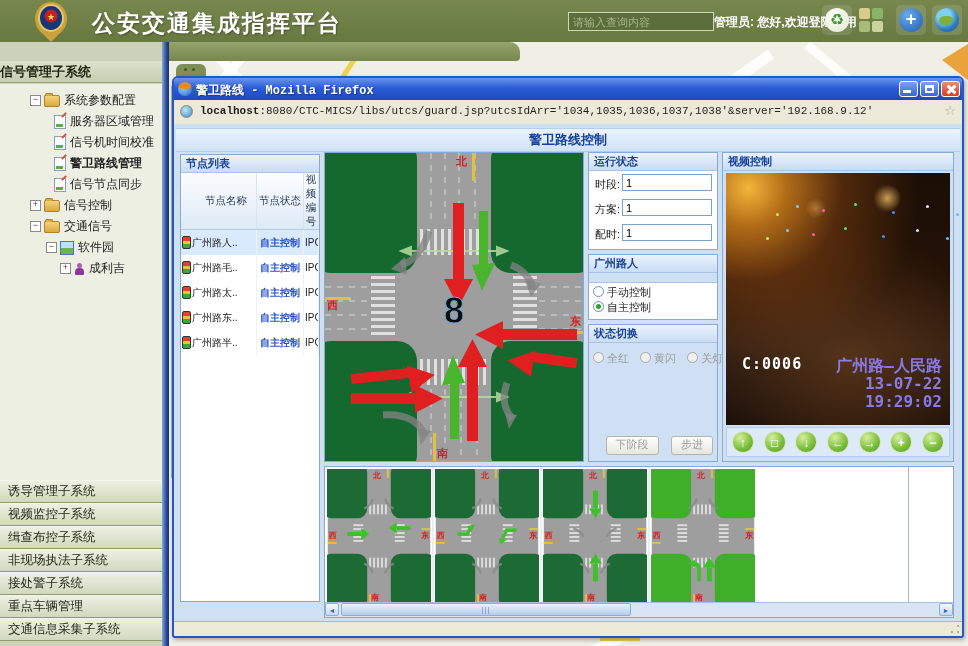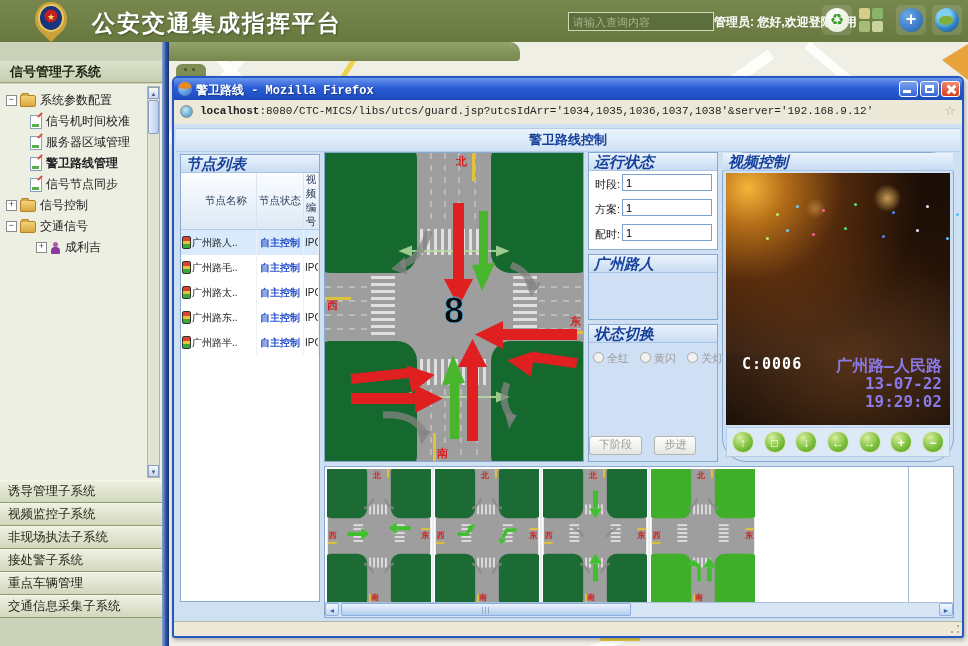--- a/index.html
+++ b/index.html
@@ -23,22 +23,22 @@
   #btn-recycle .inner{background:radial-gradient(circle at 40% 35%,#ffffff,#dfe9cc);color:#3f9a2e;font-size:16px;line-height:24px;text-align:center;font-weight:bold;}
   #btn-grid{background:transparent;}
   .gridsq{position:absolute;width:11px;height:11px;border-radius:2px;}
   #btn-add .inner{background:radial-gradient(circle at 35% 30%,#6aa9e8,#1f5fae);color:#fff;font-size:18px;line-height:22px;text-align:center;font-weight:bold;}
   #btn-globe .inner{background:radial-gradient(circle at 38% 32%,#7fd0f0 0 30%,#2f7fc0 60%,#174f86);overflow:hidden;}
   #btn-globe .land{position:absolute;left:4px;top:8px;width:14px;height:9px;background:#7fae3a;border-radius:50% 40% 60% 50%;}
 
   
   #oliveband{position:absolute;left:0;top:42px;width:520px;height:19px;background:linear-gradient(#93a36b,#77874e);border-radius:0 10px 4px 0;z-index:3;}
   #sidebar{position:absolute;left:0;top:42px;width:162px;height:604px;background:#ccd2ba;z-index:4;}
-  #sbheader{position:absolute;left:0;top:19px;width:162px;height:22px;line-height:22px;background:linear-gradient(#dde2cc,#c6cdb0);border-bottom:1px solid #9aa878;font-size:13px;font-weight:bold;color:#1d2412;padding-left:10px;box-sizing:border-box;}
-  #treepanel{position:absolute;left:0;top:42px;width:162px;height:396px;background:#edefe3;}
+  #sbheader{position:absolute;left:0;top:19px;width:162px;height:22px;line-height:22px;background:linear-gradient(#dde2cc,#c6cdb0);border-bottom:1px solid #9aa878;font-size:13px;font-weight:bold;color:#1d2412;padding-left:0;box-sizing:border-box;}
+  #treepanel{position:absolute;left:0;top:42px;width:162px;height:396px;background:#edefe3;padding-left:24px;}
   .trow{position:relative;height:21px;line-height:21px;font-size:12px;color:#222;white-space:nowrap;cursor:default;}
   .trow .exp{display:inline-block;width:9px;height:9px;line-height:7px;text-align:center;font-size:9px;color:#444;background:#fff;border:1px solid #8a8a8a;vertical-align:middle;margin-right:3px;box-sizing:content-box;}
   .folder{display:inline-block;width:14px;height:10px;background:linear-gradient(#f4d179,#daa93f);border:1px solid #b0832a;border-radius:1px 2px 2px 1px;vertical-align:middle;margin-right:4px;position:relative;}
   .folder::before{content:'';position:absolute;left:0;top:-3px;width:6px;height:2px;background:#daa93f;border:1px solid #b0832a;border-bottom:none;border-radius:2px 2px 0 0;}
   .pageic{display:inline-block;width:10px;height:12px;background:#fff;border:1px solid #8aa0b8;vertical-align:middle;margin-right:4px;position:relative;}
   .pageic::before{content:'';position:absolute;left:1px;bottom:1px;width:7px;height:3px;background:#56b04a;}
   .pageic::after{content:'';position:absolute;right:-2px;top:-2px;width:6px;height:2px;background:#d84a3a;transform:rotate(-45deg);}
   .appic{display:inline-block;width:12px;height:12px;background:linear-gradient(#bfe0f4 50%,#6db44e 50%);border:1px solid #4a7ab0;vertical-align:middle;margin-right:4px;}
   .useric{display:inline-block;width:11px;height:12px;position:relative;vertical-align:middle;margin-right:4px;}
   .useric::before{content:'';position:absolute;left:3px;top:0;width:5px;height:5px;border-radius:50%;background:#b05ab0;}
@@ -68,21 +68,21 @@
   #btn-close::after{transform:rotate(-45deg);}
   #urlbar{height:24px;background:#ece9d8;border-bottom:1px solid #b8b4a0;position:relative;text-align:right;}
   #urlglobe{position:absolute;left:6px;top:5px;width:13px;height:13px;border-radius:50%;background:radial-gradient(circle at 40% 35%,#bfe8f8,#3a8ac0);border:1px solid #888;box-sizing:border-box;}
   #urltext{position:absolute;left:26px;top:5px;font-size:11px;color:#222;font-family:"Liberation Mono","DejaVu Sans Mono",monospace;white-space:nowrap;}
   #urltext b{font-weight:bold;}
   #urlstar{position:absolute;right:6px;top:3px;font-size:13px;color:#b0aa90;}
   #content{position:absolute;left:0;top:46px;right:0;bottom:0;background:#cfe0f2;border-radius:0 0 2px 2px;}
   #ctitle{position:absolute;left:2px;top:4px;right:2px;height:22px;line-height:22px;text-align:center;font-size:13px;font-weight:bold;color:#16409a;background:linear-gradient(#eaf3fd,#cfe2f6);border:1px solid #b6cde8;border-left:none;border-right:none;}
 
   .panel{position:absolute;background:#fff;border:1px solid #87aad2;box-sizing:border-box;}
-  .phead{height:17px;line-height:17px;padding-left:5px;font-size:15px;font-weight:bold;color:#16409a;background:linear-gradient(#eaf3fd,#c9dcf2);border-bottom:1px solid #a8c4e4;font-style:italic;}
+  .phead{height:17px;line-height:17px;padding-left:5px;font-size:11px;font-weight:bold;color:#16409a;background:linear-gradient(#eaf3fd,#c9dcf2);border-bottom:1px solid #a8c4e4;}
 
   
   #nodetable{width:100%;border-collapse:collapse;table-layout:fixed;}
   #nodetable th{font-size:10.5px;font-weight:normal;color:#2a3a55;background:linear-gradient(#fbfdff,#dde9f5);border-bottom:1px solid #b8cce0;border-right:1px solid #d8e4f0;height:19px;padding:0 1px;}
   #nodetable td{font-size:10px;color:#222;height:25px;border-right:1px solid #eef2f8;padding:0 1px;white-space:nowrap;overflow:hidden;}
   #nodetable tr.sel td{background:#d8eafb;}
   #nodetable td.st{color:#2a52cc;font-weight:bold;text-align:center;}
   #nodetable td.cam{text-align:left;}
   .tl{display:inline-block;width:7px;height:11px;border:1px solid #333;border-radius:2px;background:linear-gradient(#e04030 33%,#e8c430 33% 66%,#3aa83a 66%);vertical-align:middle;margin-right:1px;}
 
@@ -171,37 +171,39 @@
       </div>
   </div>
 
   <div id="oliveband"></div>
 
   <div id="sidebar">
     <div id="sbheader">信号管理子系统</div>
     <div id="treepanel">
       <div style="padding:6px 0 0 6px;">
         <div class="trow"><span class="exp">−</span><span class="folder"></span><span>系统参数配置</span></div>
+        <div class="trow" style="padding-left:24px;"><span class="pageic"></span><span>服务器区域管理</span></div>
         <div class="trow" style="padding-left:24px;"><span class="pageic"></span><span>信号机时间校准</span></div>
-        <div class="trow" style="padding-left:24px;"><span class="pageic"></span><span>服务器区域管理</span></div>
         <div class="trow" style="padding-left:24px;font-weight:bold;"><span class="pageic"></span><span>警卫路线管理</span></div>
         <div class="trow" style="padding-left:24px;"><span class="pageic"></span><span>信号节点同步</span></div>
         <div class="trow"><span class="exp">+</span><span class="folder"></span><span>信号控制</span></div>
         <div class="trow"><span class="exp">−</span><span class="folder"></span><span>交通信号</span></div>
+        <div class="trow" style="padding-left:16px;"><span class="exp">−</span><span class="appic"></span><span>软件园</span></div>
         <div class="trow" style="padding-left:30px;"><span class="exp">+</span><span class="useric"></span><span>成利吉</span></div>
       </div>
       <div id="treescroll">
         <div class="sbtn" style="top:0;">▲</div>
         <div id="treethumb"></div>
         <div class="sbtn" style="bottom:0;">▼</div>
       </div>
     </div>
     <div id="sysmenu">
       <div class="mitem">诱导管理子系统</div>
       <div class="mitem">视频监控子系统</div>
+      <div class="mitem">缉查布控子系统</div>
       <div class="mitem">非现场执法子系统</div>
       <div class="mitem">接处警子系统</div>
       <div class="mitem">重点车辆管理</div>
       <div class="mitem">交通信息采集子系统</div>
 
     </div>
   </div>
   <div id="splitter"></div>
 
   <div id="tabdots">
@@ -404,36 +406,40 @@
             <input value="1" style="">
           </div>
         <div class="frow">
             <label>配时:</label>
             <input value="1" style="">
           </div>
       </div>
 
       <div class="panel lblue" style="left:414px;top:130px;width:130px;height:66px;">
         <div class="phead">广州路人</div>
+        <div style="position:absolute;left:0;right:0;top:27px;bottom:0;background:#fff;border-top:1px solid #a8c4e4;padding:2px 4px;font-size:11px;color:#222;">
+          <div><span class="radio"></span><span>手动控制</span></div>
+          <div><span class="radio sel"></span><span>自主控制</span></div>
+        </div>
       </div>
 
       <div class="panel lblue" style="left:414px;top:200px;width:130px;height:138px;">
         <div class="phead">状态切换</div>
         <div style="position:absolute;left:4px;top:26px;font-size:11px;color:#9a9a9a;white-space:nowrap;">
           <span><span class="radio dis"></span><span>全红</span></span>
           <span style="margin-left:8px;text-align:center;"><span class="radio dis"></span><span>黄闪</span></span>
           <span style="margin-left:8px;margin-top:44px;"><span class="radio dis"></span><span>关灯</span></span>
         </div>
-        <div style="position:absolute;left:0;right:4px;bottom:6px;">
+        <div style="position:absolute;left:0;right:4px;bottom:6px;text-align:right;">
           <span class="xpbtn">下阶段</span>
           <span class="xpbtn" style="margin-left:8px;">步进</span>
         </div>
       </div>
 
-      <div class="panel lblue" style="left:548px;top:28px;width:232px;height:310px;border-radius:24px;">
+      <div class="panel lblue" style="left:548px;top:28px;width:232px;height:310px;">
         <div class="phead">视频控制</div>
         <div id="videofeed">
           <div class="speck" style="left:70px;top:32px;"></div>
           <div class="speck" style="left:60px;top:56px;"></div>
           <div id="camid">C:0006</div>
           <div id="vmeta">
             <div>广州路—人民路</div>
             <div>13-07-22</div>
             <div>19:29:02</div>
           </div>

